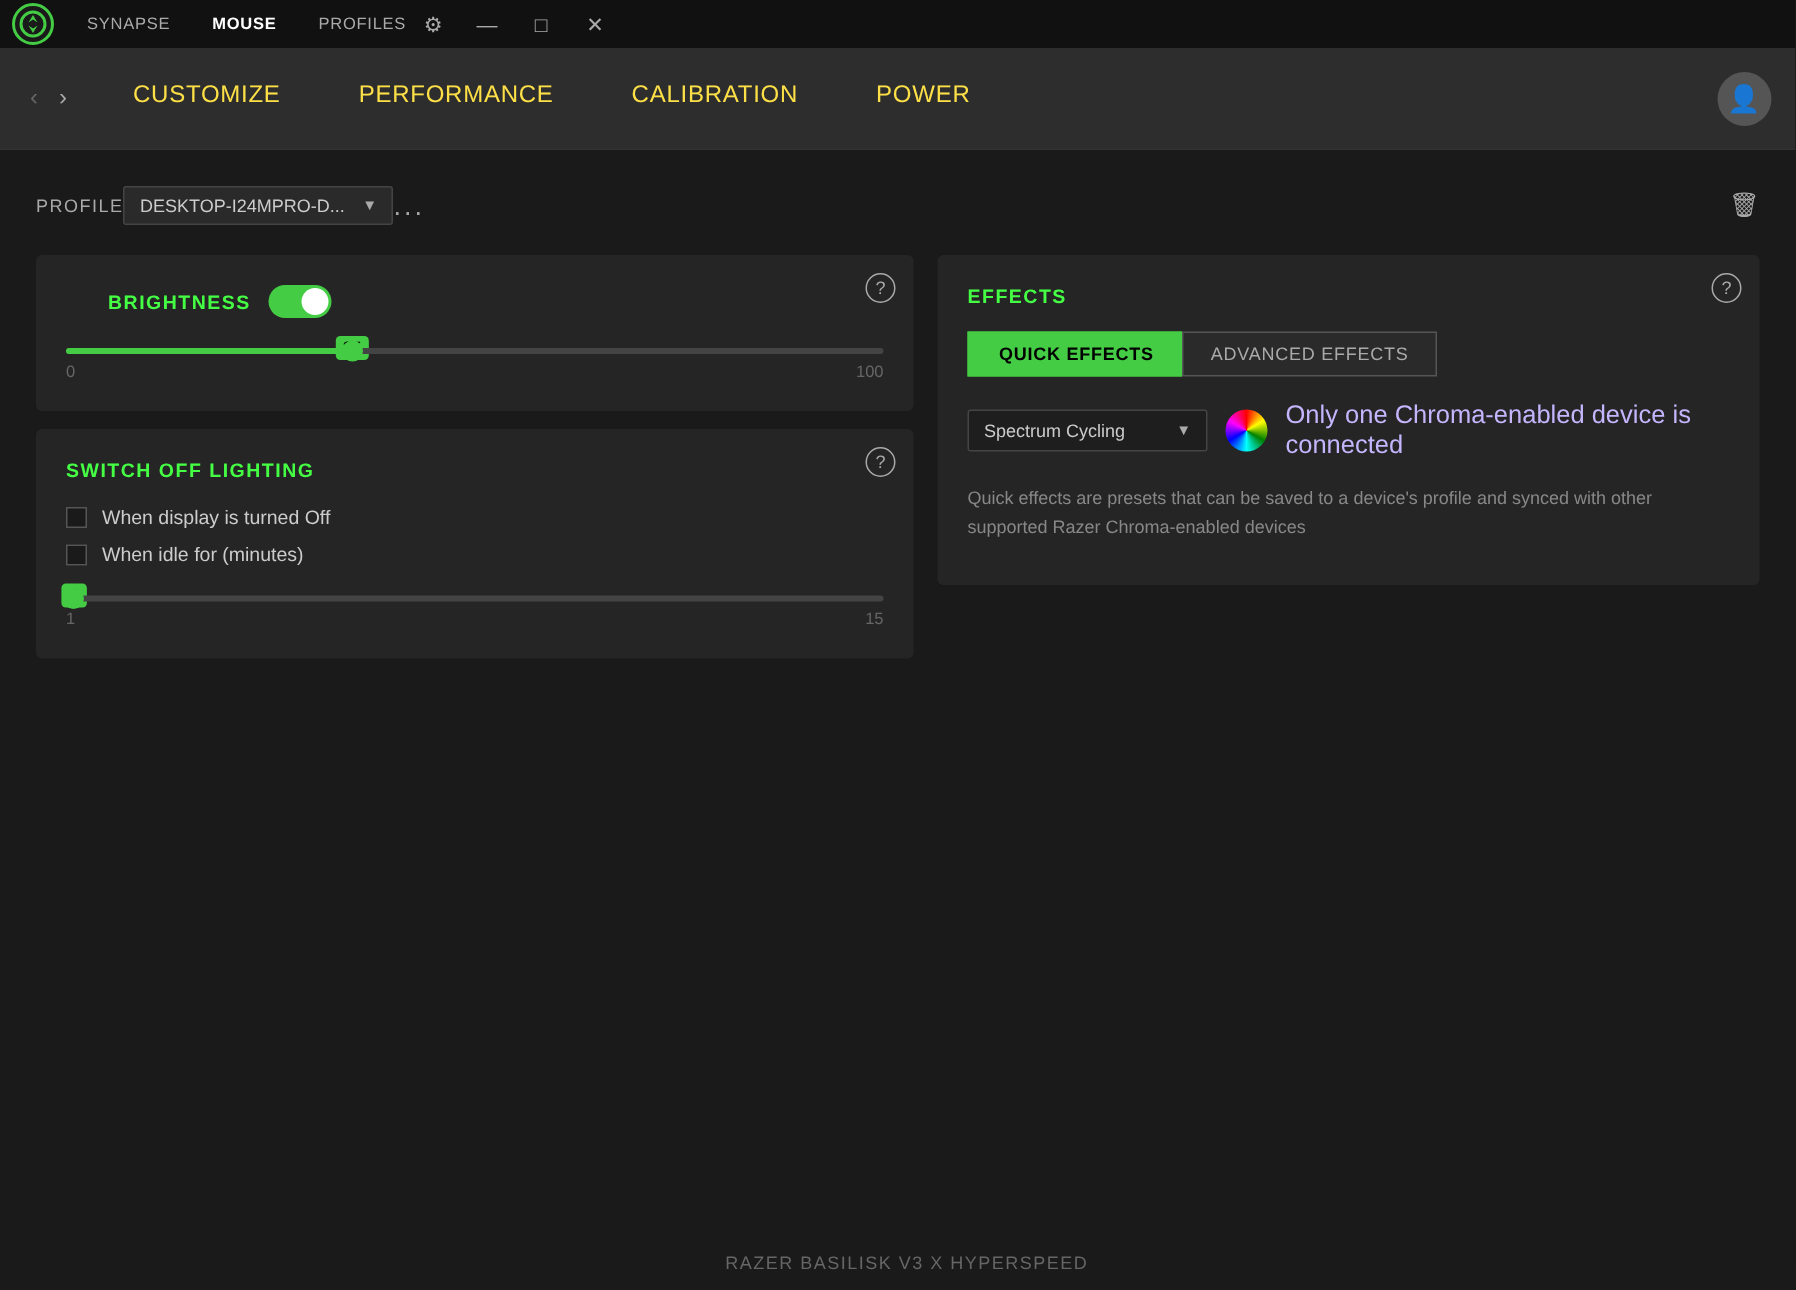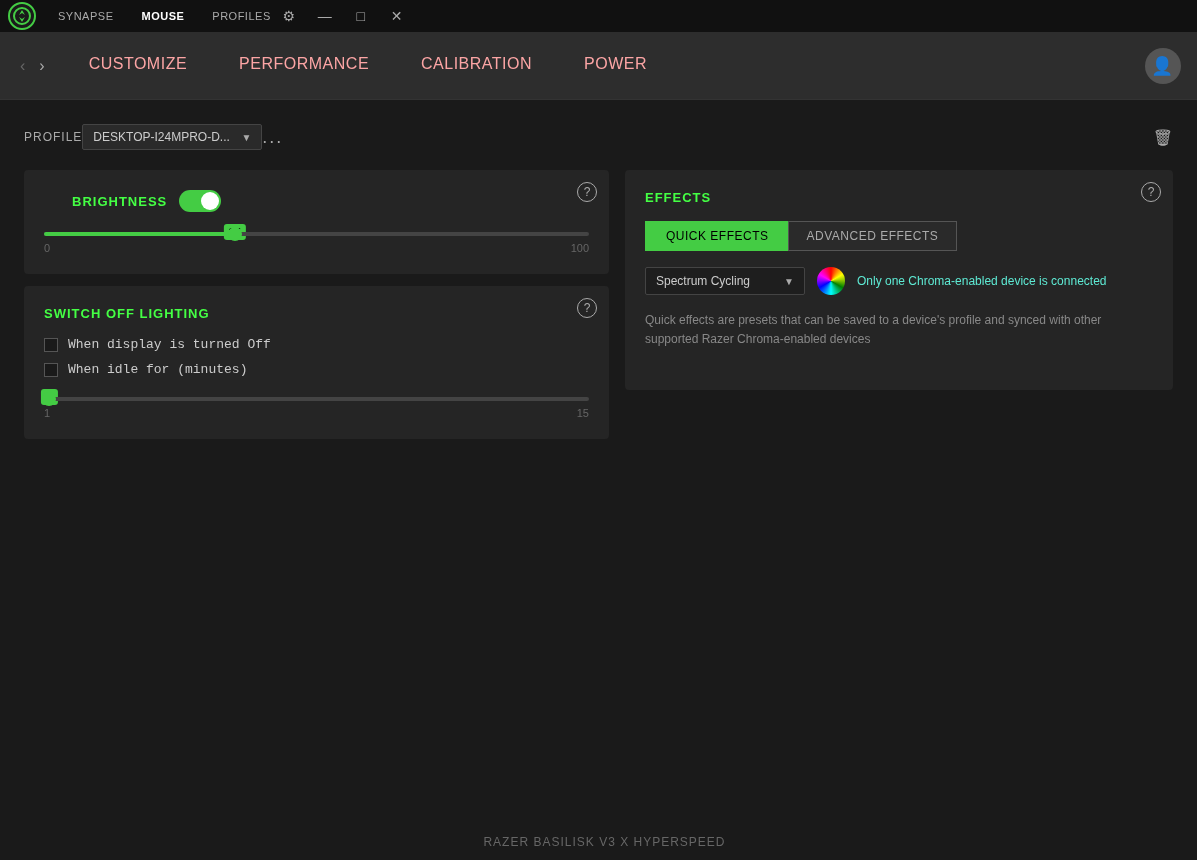--- a/index.html
+++ b/index.html
@@ -84,21 +84,21 @@
     }
     .nav-arrow {
       font-size: 16px;
       color: #666;
       cursor: pointer;
       padding: 2px 4px;
     }
     .nav-arrow.enabled { color: #aaa; }
     .nav-item {
       font-size: 16px;
-      color: #fca5a5;
+      color: #fde047;
       padding: 4px 24px;
       cursor: pointer;
       height: 68px;
       display: flex;
       align-items: center;
       letter-spacing: 0.5px;
       font-weight: 500;
       border-bottom: 3px solid transparent;
     }
     .nav-item.active {
@@ -295,21 +295,20 @@
       color: #44ff44;
       font-weight: 600;
       letter-spacing: 1px;
       margin-bottom: 16px;
     }
     .checkbox-row {
       display: flex;
       align-items: center;
       gap: 10px;
       margin-bottom: 10px;
-      font-family: Liberation Mono, monospace;
     }
     .checkbox {
       width: 14px;
       height: 14px;
       border: 1px solid #555;
       background: #1a1a1a;
       cursor: pointer;
     }
     .checkbox-label {
       font-size: 13px;
@@ -331,21 +330,21 @@
     .effects-tab {
       padding: 7px 18px;
       font-size: 12px;
       cursor: pointer;
       letter-spacing: 0.5px;
       border: 1px solid #555;
     }
     .effects-tab.active {
       background: #44cc44;
       color: #000;
-      font-weight: normal;
+      font-weight: bold;
       border-color: #44cc44;
       padding-left: 20px;
     }
     .effects-tab:not(.active) {
       background: #2a2a2a;
       color: #aaa;
     }
     .effects-row {
       display: flex;
       align-items: center;
@@ -366,22 +365,22 @@
       border-radius: 2px;
     }
     .chroma-ball {
       width: 28px;
       height: 28px;
       border-radius: 50%;
       background: conic-gradient(red, yellow, green, cyan, blue, magenta, red);
       flex-shrink: 0;
     }
     .device-status {
-      font-size: 12px;
-      color: #5eead4;
+      font-size: 17px;
+      color: #c4b5fd;
     }
     .effects-description {
       font-size: 12px;
       color: #888;
       line-height: 1.6;
     }
 
     
     .footer {
       position: absolute;

